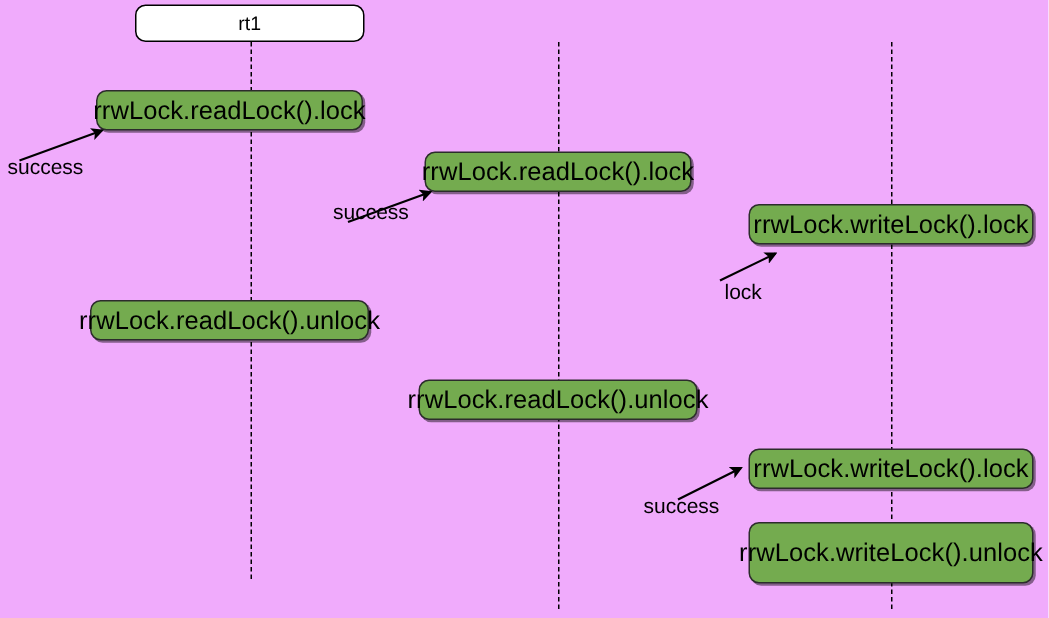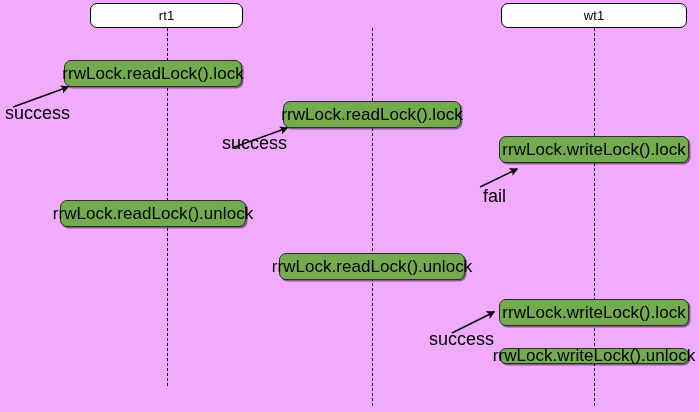--- a/index.html
+++ b/index.html
@@ -48,21 +48,21 @@
     color: #000000;
     font-size: 17px;
     letter-spacing: 0.05px;
     box-shadow: 1.5px 1.5px 0 rgba(0,0,0,0.45);
     white-space: nowrap;
   }
   
   .annot-label {
     position: absolute;
     color: #000000;
-    font-size: 18px;
+    font-size: 14px;
     white-space: nowrap;
   }
   .annot-arrow {
     position: absolute;
     pointer-events: none;
   }
   .annot-arrow svg {
     display: block;
     overflow: visible;
   }
@@ -70,42 +70,39 @@
 </head>
 <body>
 
 <div id="canvas">
     <div class="lifeline" style="left: 167px; top: 28px; height: 358px; border-left-color: rgb(0, 0, 0);"></div>
     <div class="lifeline" style="left: 372px; top: 28px; height: 378px; border-left-color: rgb(0, 0, 0);"></div>
     <div class="lifeline" style="left: 594px; top: 28px; height: 378px; border-left-color: rgb(0, 0, 0);"></div>
     <div class="actor-box" style="left: 90px; top: 3px; width: 153px; height: 25px; border-color: rgb(0, 0, 0);">
       <span>rt1</span>
     </div>
-    <div class="actor-box" style="left: 501px; top: 3px; width: 186px; height: 25px; border-color: rgb(0, 0, 0);">
-      <span>wt1</span>
-    </div>
     <div class="msg-box" style="left: 64px; top: 60px; width: 178px; height: 27px; background: rgb(116, 171, 79); border-color: rgb(44, 44, 44);">
       <span>rrwLock.readLock().lock</span>
     </div>
     <div class="msg-box" style="left: 283px; top: 101px; width: 178px; height: 27px; background: rgb(116, 171, 79); border-color: rgb(44, 44, 44);">
       <span>rrwLock.readLock().lock</span>
     </div>
     <div class="msg-box" style="left: 499px; top: 136px; width: 190px; height: 27px; background: rgb(116, 171, 79); border-color: rgb(44, 44, 44);">
       <span>rrwLock.writeLock().lock</span>
     </div>
     <div class="msg-box" style="left: 60px; top: 200px; width: 186px; height: 27px; background: rgb(116, 171, 79); border-color: rgb(44, 44, 44);">
       <span>rrwLock.readLock().unlock</span>
     </div>
     <div class="msg-box" style="left: 279px; top: 253px; width: 186px; height: 27px; background: rgb(116, 171, 79); border-color: rgb(44, 44, 44);">
       <span>rrwLock.readLock().unlock</span>
     </div>
     <div class="msg-box" style="left: 499px; top: 299px; width: 190px; height: 27px; background: rgb(116, 171, 79); border-color: rgb(44, 44, 44);">
       <span>rrwLock.writeLock().lock</span>
     </div>
-    <div class="msg-box" style="left: 499px; top: 348px; width: 190px; height: 16px; background: rgb(116, 171, 79); border-color: rgb(44, 44, 44);">
+    <div class="msg-box" style="left: 499px; top: 348px; width: 190px; height: 41px; background: rgb(116, 171, 79); border-color: rgb(44, 44, 44);">
       <span>rrwLock.writeLock().unlock</span>
     </div>
     <div class="annot-arrow" style="left: 13px; top: 86px; width: 58px; height: 22px;">
       <svg width="58" height="22" viewBox="0 0 58 22">
         <defs>
           <marker id="m0" markerWidth="6" markerHeight="6" refX="5" refY="3" orient="auto" markerUnits="strokeWidth">
             <path d="M0,0 L6,3 L0,6 L1.4,3 Z" fill="#000000"></path>
           </marker>
         </defs>
         <line x1="0" y1="21" x2="55" y2="1" stroke="#000000" stroke-width="1.4" marker-end="url(#m0)"></line>
@@ -126,21 +123,21 @@
     <div class="annot-arrow" style="left: 480px; top: 168px; width: 40px; height: 20px;">
       <svg width="40" height="20" viewBox="0 0 40 20">
         <defs>
           <marker id="m2" markerWidth="6" markerHeight="6" refX="5" refY="3" orient="auto" markerUnits="strokeWidth">
             <path d="M0,0 L6,3 L0,6 L1.4,3 Z" fill="#000000"></path>
           </marker>
         </defs>
         <line x1="0" y1="19" x2="37" y2="1" stroke="#000000" stroke-width="1.4" marker-end="url(#m2)"></line>
       </svg>
     </div>
-    <div class="annot-label" style="left: 483px; top: 186px; color: rgb(0, 0, 0);">fail</div>
+    <div class="annot-label" style="left: 483px; top: 186px; color: rgb(0, 0, 0);">lock</div>
     <div class="annot-arrow" style="left: 452px; top: 311px; width: 45px; height: 23px;">
       <svg width="45" height="23" viewBox="0 0 45 23">
         <defs>
           <marker id="m3" markerWidth="6" markerHeight="6" refX="5" refY="3" orient="auto" markerUnits="strokeWidth">
             <path d="M0,0 L6,3 L0,6 L1.4,3 Z" fill="#000000"></path>
           </marker>
         </defs>
         <line x1="0" y1="22" x2="42" y2="1" stroke="#000000" stroke-width="1.4" marker-end="url(#m3)"></line>
       </svg>
     </div>

